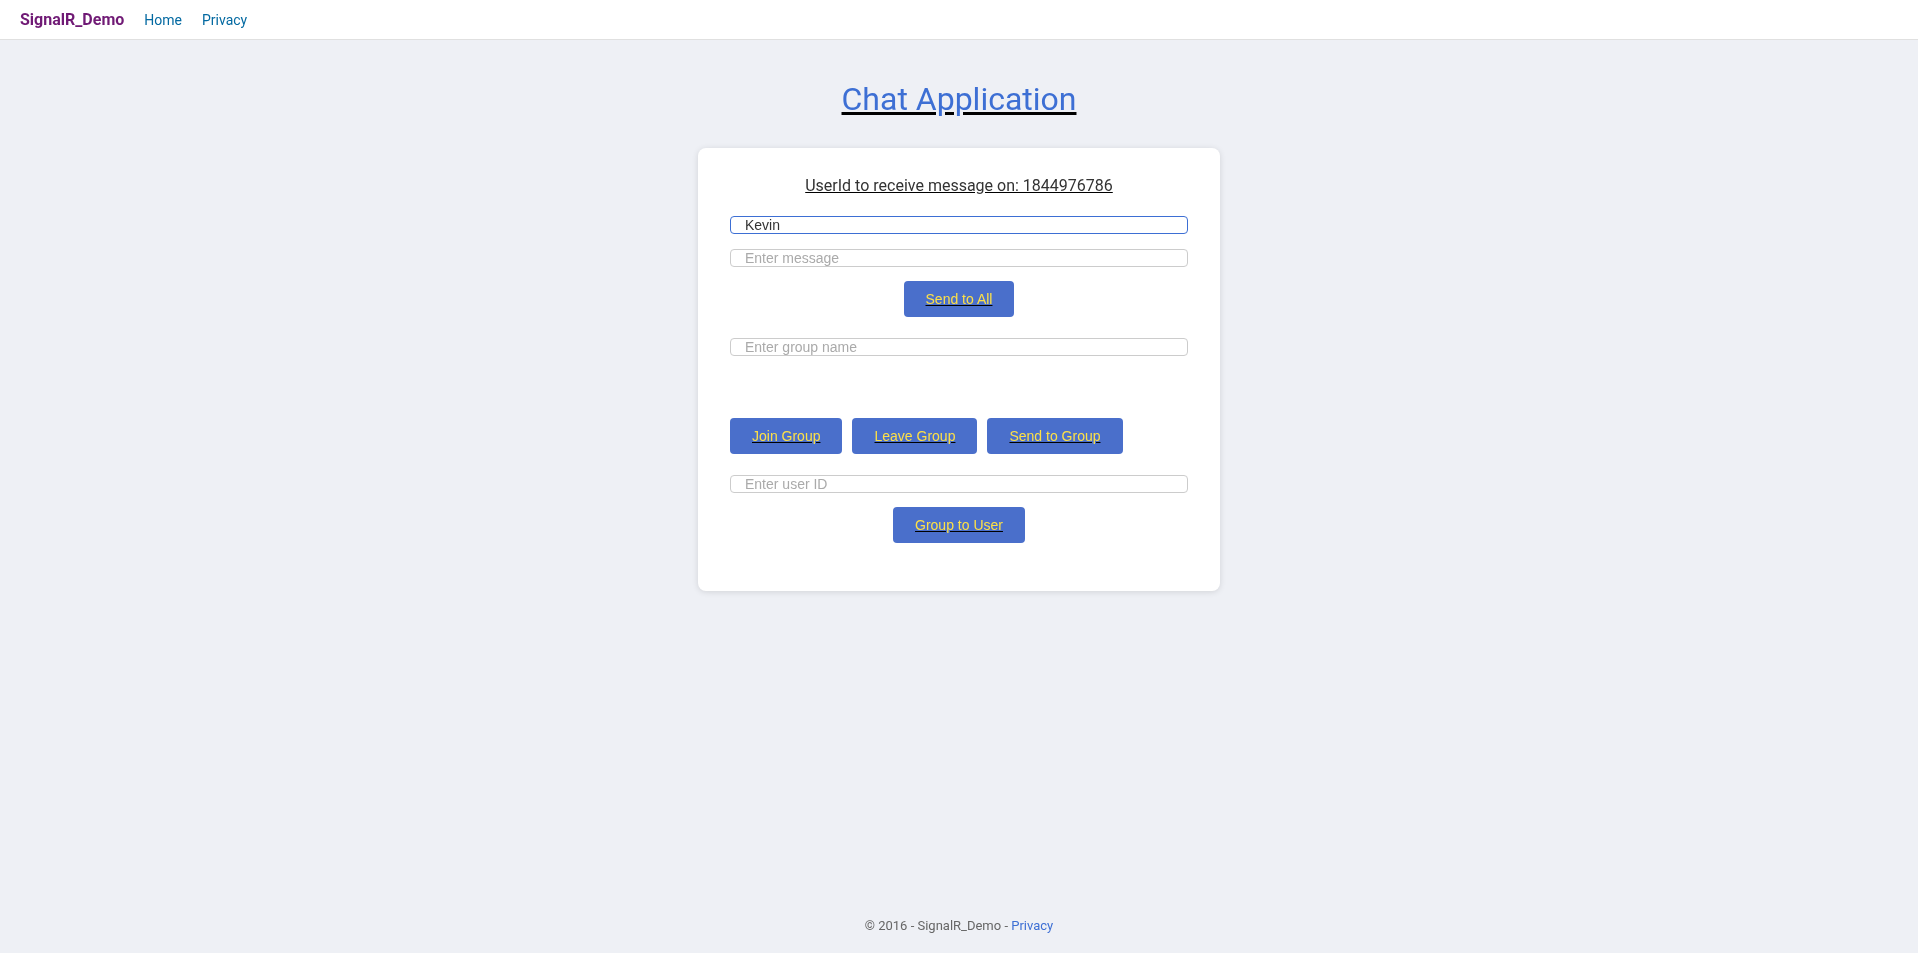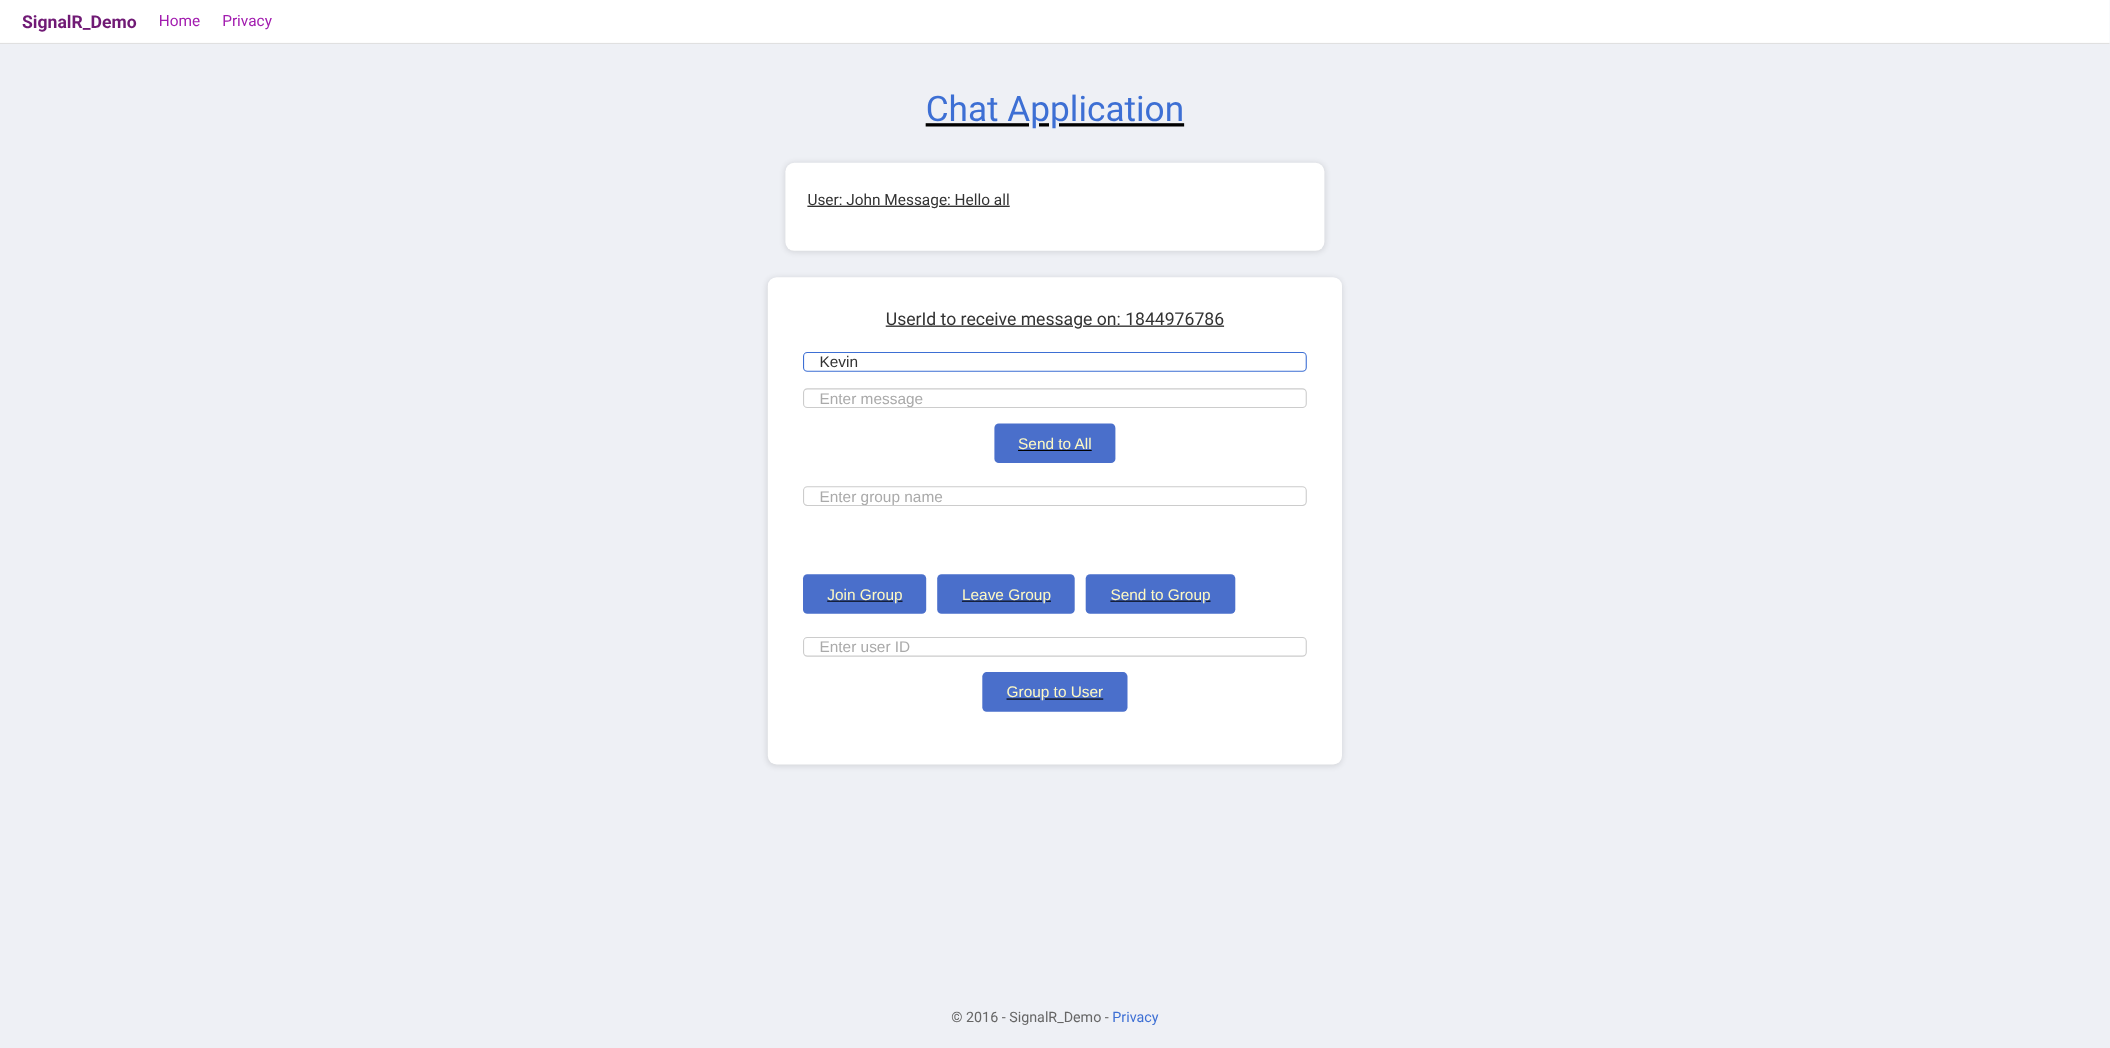--- a/index.html
+++ b/index.html
@@ -28,21 +28,21 @@
 
     .navbar-brand {
       font-weight: 700;
       font-size: 16px;
       color: #701a75;
       text-decoration: none;
     }
 
     .navbar-link {
       font-size: 14px;
-      color: #a21caf;
+      color: #0369a1;
       text-decoration: none;
     }
 
     
     .main-content {
       flex: 1;
       display: flex;
       flex-direction: column;
       align-items: center;
       padding: 40px 20px 60px;
@@ -103,21 +103,21 @@
     .form-input.active-input {
       border-color: #3d6fd4;
     }
 
     .form-input::placeholder {
       color: #aaa;
     }
 
     .btn-primary {
       background-color: #4a6fcb;
-      color: #fef9c3;
+      color: #fde047;
       border: none;
       border-radius: 4px;
       padding: 10px 22px;
       font-size: 14px;
       cursor: pointer;
       transition: background-color 0.2s;
     }
 
     .center-row {
       display: flex;
@@ -151,23 +151,20 @@
 <nav class="navbar">
   <a class="navbar-brand" href="#">SignalR_Demo</a>
   <a class="navbar-link" href="#">Home</a>
   <a class="navbar-link" href="#">Privacy</a>
 </nav>
 
 <main class="main-content">
 
   <h1 class="page-title">Chat Application</h1>
 
-  <div class="messages-card">
-    <div class="message-item">User: John Message: Hello all</div>
-  </div>
 
   <div class="form-card">
 
     <div class="userid-label">UserId to receive message on: 1844976786</div>
 
     
     <input class="form-input active-input" type="text" value="Kevin" style="">
 
     
     <input class="form-input" type="text" placeholder="Enter message" style="">

